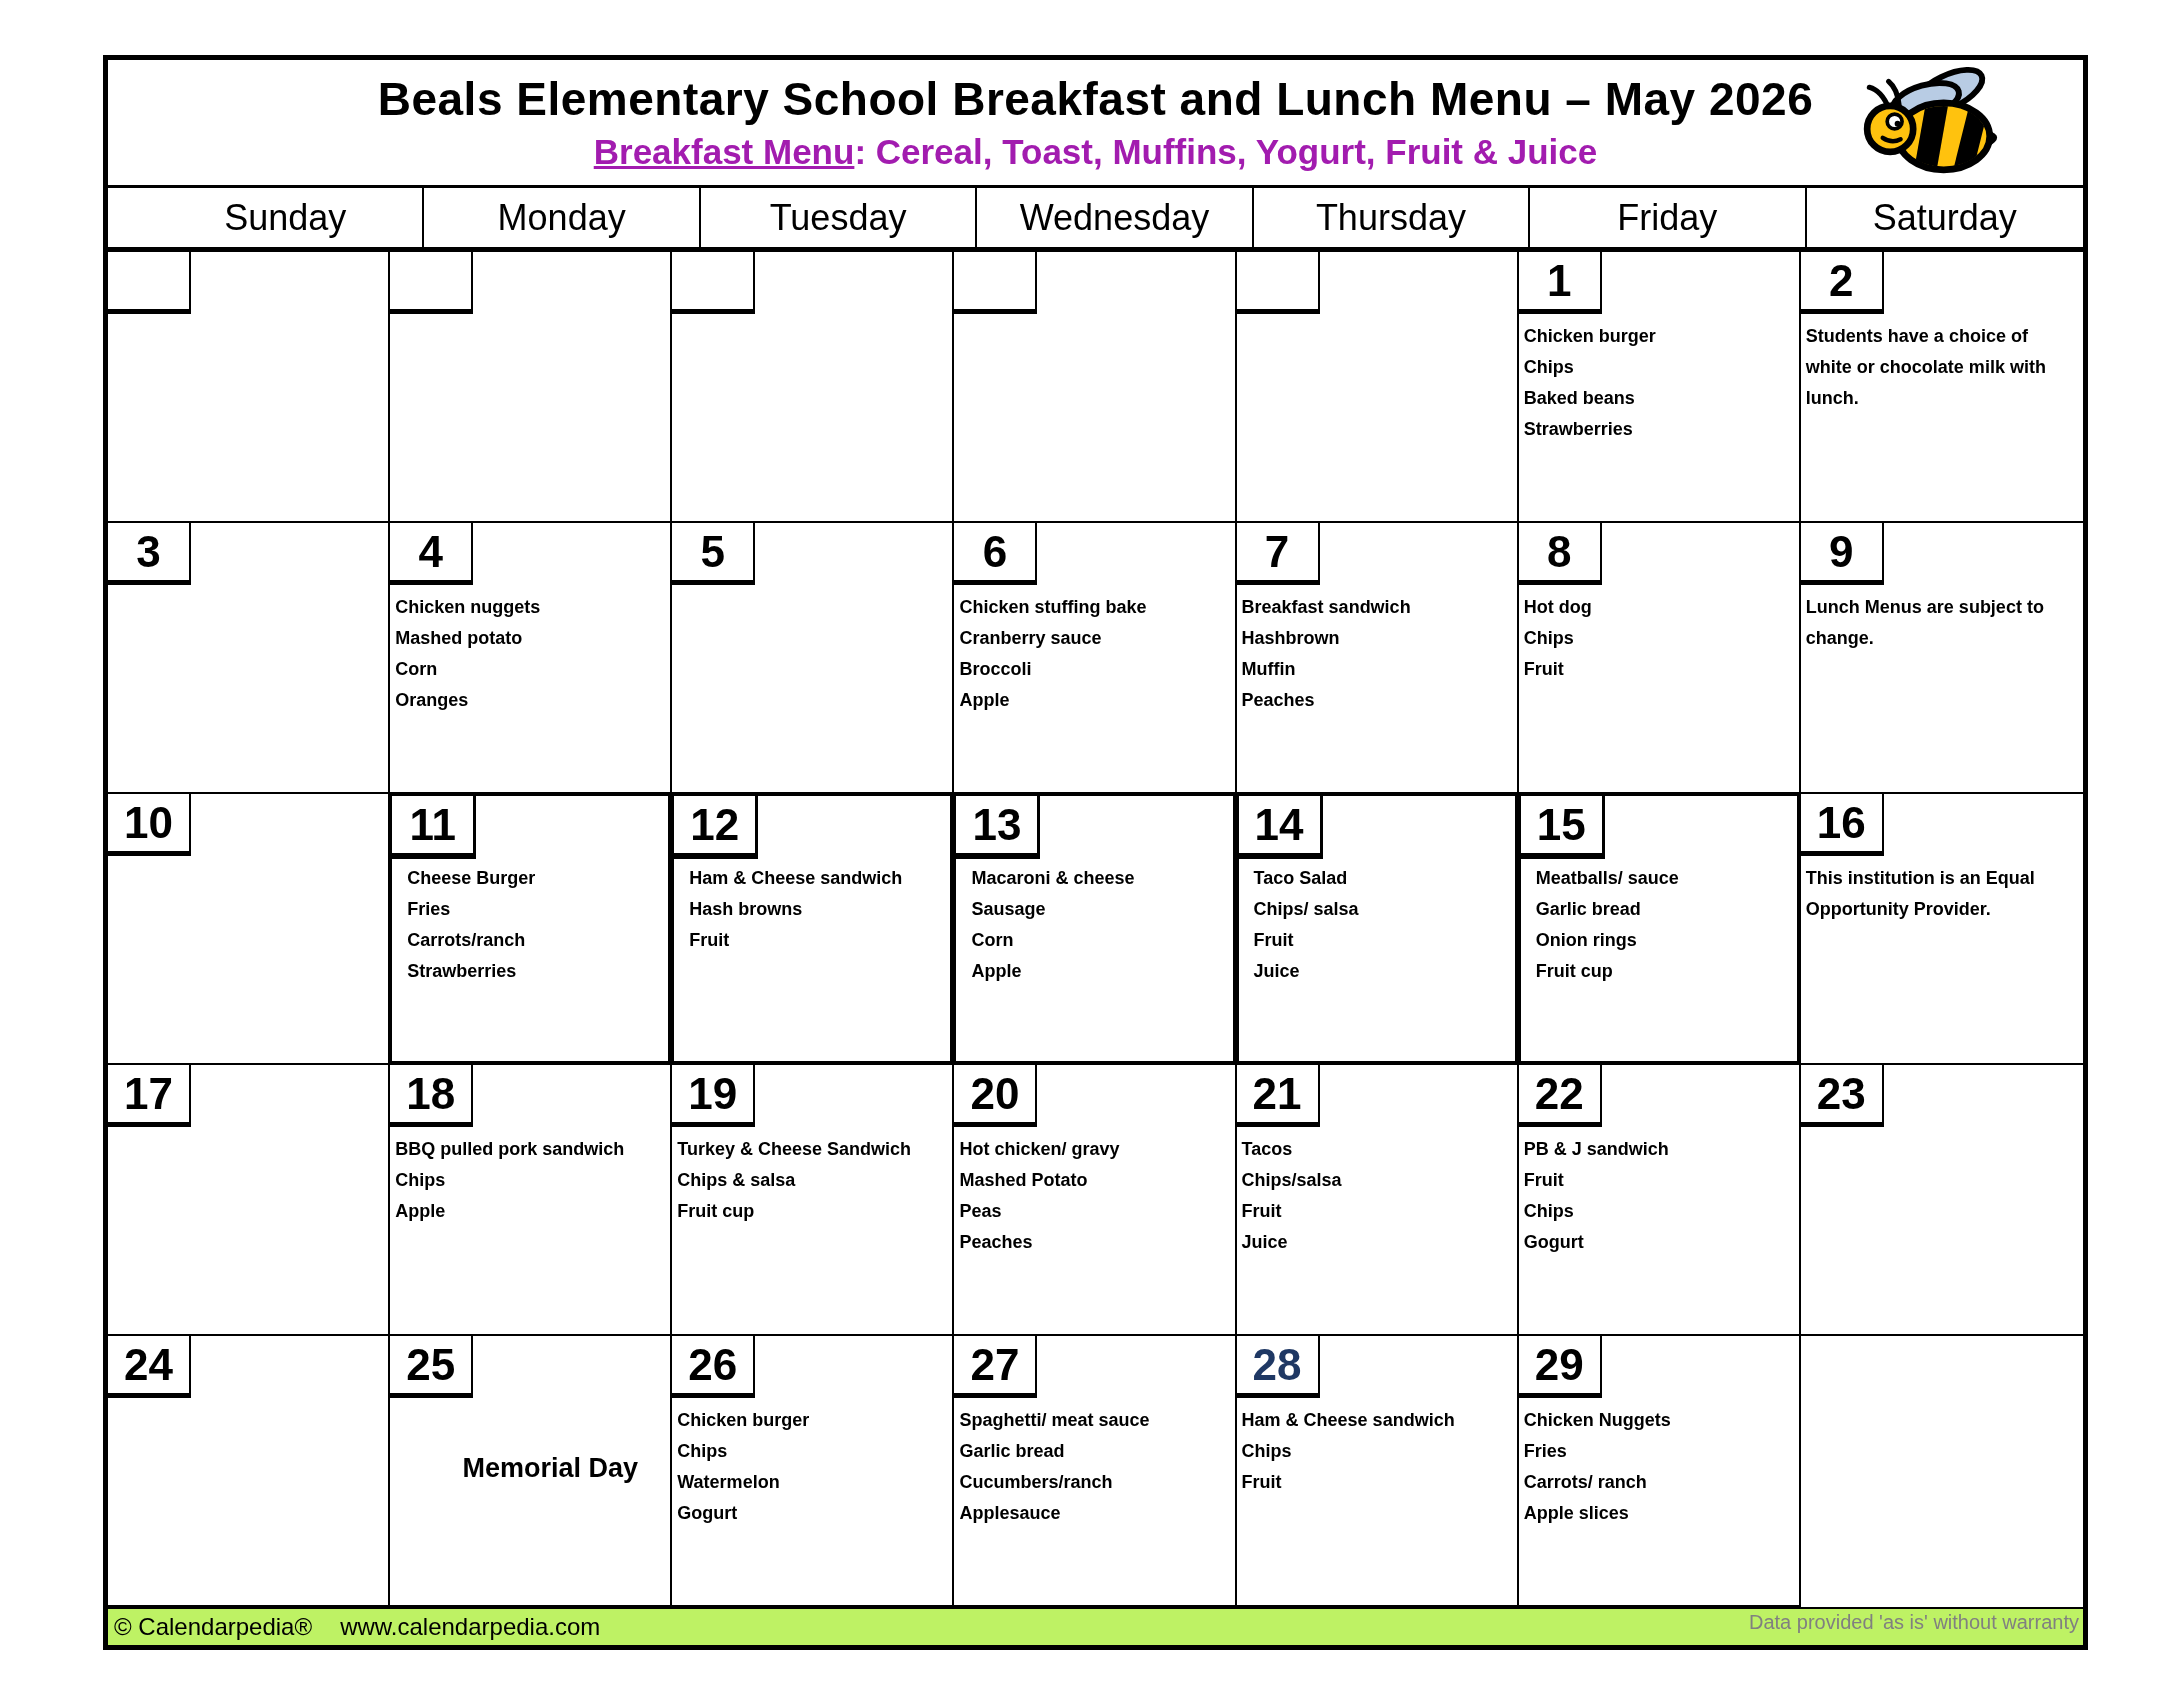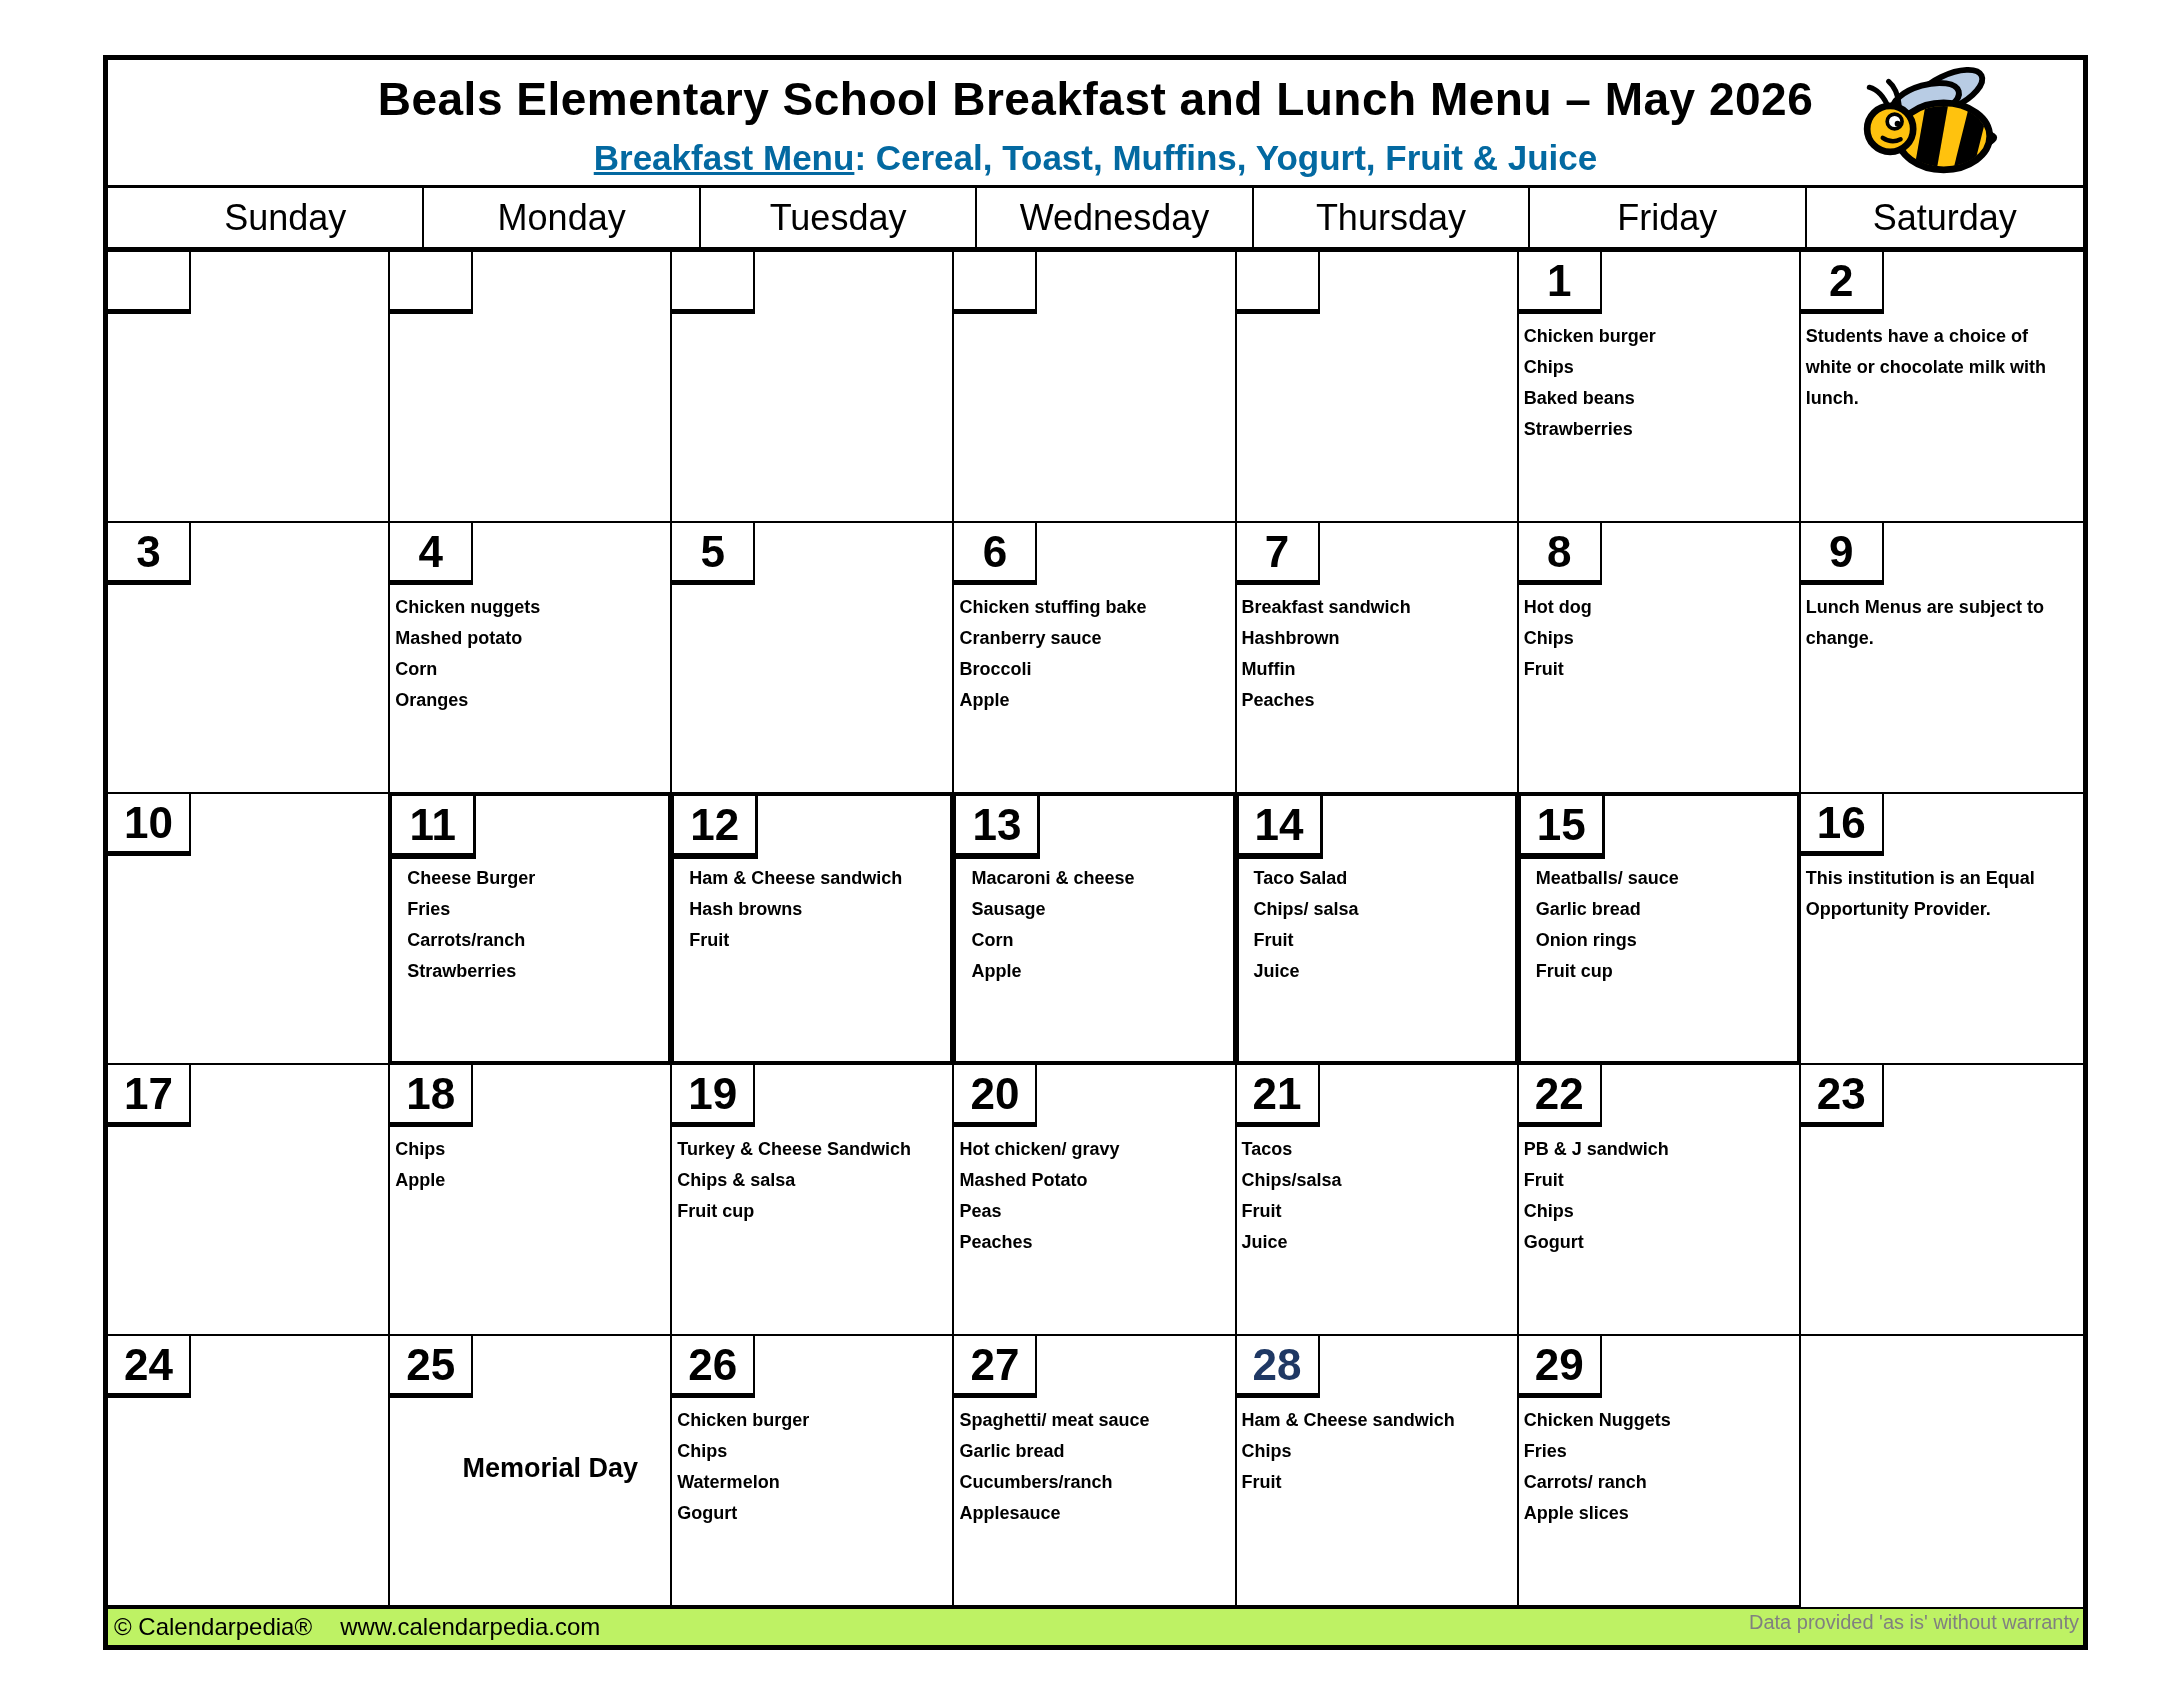--- a/index.html
+++ b/index.html
@@ -2,21 +2,21 @@
 <html><head>
 <meta charset="utf-8">
 <style>
   html,body{margin:0;padding:0;background:#fff;}
   body{width:2179px;height:1684px;position:relative;overflow:hidden;
        font-family:"Liberation Sans","DejaVu Sans",sans-serif;color:#000;}
   .calendar{position:absolute;left:103px;top:55px;width:1975px;border:5px solid #000;background:#fff;}
   
   .cal-header{height:125px;border-bottom:3px solid #000;position:relative;text-align:center;}
   .title{display:inline-block;margin-top:12px;font-size:46px;font-weight:bold;letter-spacing:0.5px;text-align:right;}
-  .subtitle{margin-top:12px;font-size:35px;font-weight:bold;color:#0369a1;}
+  .subtitle{margin-top:6px;font-size:35px;font-weight:bold;color:#a21caf;}
   .subtitle .u{text-decoration:underline;}
   .bee{position:absolute;top:2px;right:71px;width:156px;height:119px;}
   
   .weekday-row{display:grid;grid-template-columns:repeat(7,1fr);height:59px;border-bottom:5px solid #000;padding-left:40px;}
   .weekday-cell{border-right:2px solid #000;display:flex;align-items:center;justify-content:center;
                 font-size:36px;font-weight:normal;}
   .weekday-cell:last-child{border-right:none;}
   
   .grid{display:grid;grid-template-columns:repeat(7,1fr);grid-auto-rows:271px;}
   .cell{position:relative;border-right:2px solid #000;border-bottom:2px solid #000;overflow:hidden;background:#fff;}
@@ -256,20 +256,21 @@
       <div class="cell">
         <div class="daybox">
           <span>17</span>
         </div>
       </div>
       <div class="cell">
         <div class="daybox">
           <span>18</span>
         </div>
         <div class="menu">
+          <div>BBQ pulled pork sandwich</div>
           <div>Chips</div>
           <div>Apple</div>
         </div>
       </div>
       <div class="cell">
         <div class="daybox">
           <span>19</span>
         </div>
         <div class="menu">
           <div>Turkey &amp; Cheese Sandwich</div>

